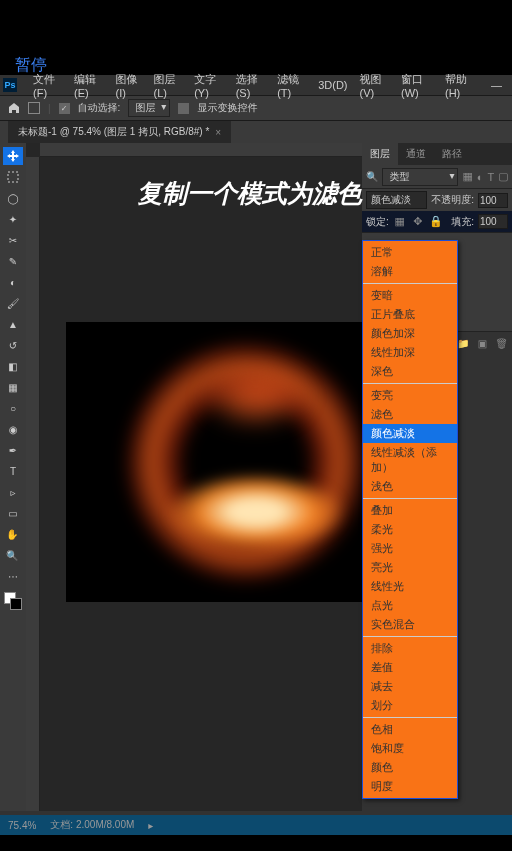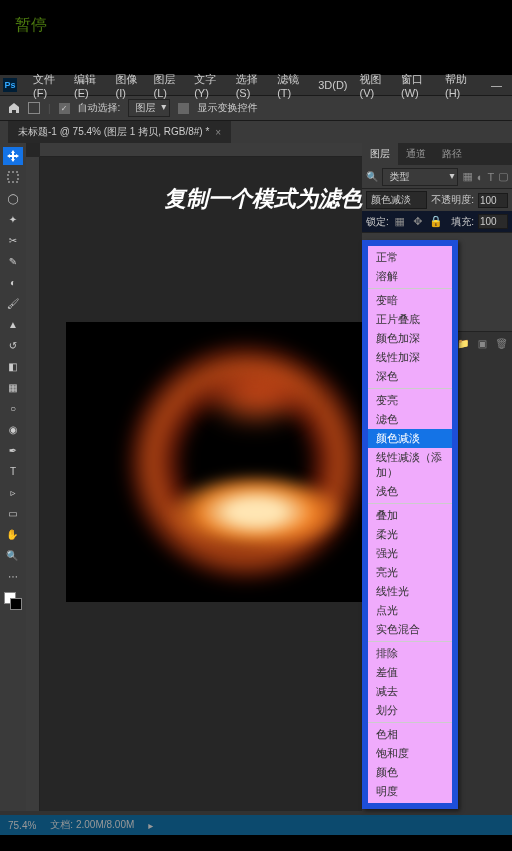--- a/index.html
+++ b/index.html
@@ -1,17 +1,17 @@
 <!DOCTYPE html>
 <html><head>
 <meta charset="utf-8">
 <style>
 *{margin:0;padding:0;box-sizing:border-box;font-family:"Microsoft YaHei",Arial,sans-serif;}
 body{background:#000;width:512px;height:851px;overflow:hidden;position:relative;}
-.pause-label{color:#4d7c0f;font-size:16px;padding:15px;}
+.pause-label{color:#3b82f6;font-size:16px;padding:15px;margin-top:40px;}
 .ps-app{position:absolute;top:75px;left:0;width:512px;height:760px;background:#323232;}
 .ps-icon{width:14px;height:14px;background:#001e36;color:#31a8ff;font-size:9px;font-weight:bold;display:flex;align-items:center;justify-content:center;position:absolute;top:3px;left:3px;}
 .menubar{height:20px;background:#323232;display:flex;align-items:center;padding-left:27px;font-size:11px;color:#ccc;}
 .menubar span{padding:0 6px;cursor:pointer;}
 .menubar .min{margin-left:auto;padding:0 10px;}
 .toolbar2{height:26px;background:#3a3a3a;border-top:1px solid #1a1a1a;border-bottom:1px solid #1a1a1a;display:flex;align-items:center;padding:0 8px;font-size:10px;color:#ccc;gap:8px;}
 .house{width:12px;height:12px;display:inline-block;}
 .arrow-ico{width:12px;height:12px;border:1px solid #888;display:inline-block;}
 .checkbox{width:11px;height:11px;background:#666;display:inline-flex;align-items:center;justify-content:center;font-size:8px;}
 .dropdown-btn{background:#3a3a3a;border:1px solid #222;padding:1px 14px 1px 6px;font-size:10px;color:#ccc;position:relative;}
@@ -24,21 +24,21 @@
 .toolbox{width:26px;background:#3a3a3a;display:flex;flex-direction:column;align-items:center;padding-top:4px;gap:3px;}
 .tool{width:20px;height:18px;display:flex;align-items:center;justify-content:center;color:#ccc;font-size:10px;cursor:pointer;}
 .tool.active{background:#1473e6;}
 .swatch{margin-top:4px;width:18px;height:18px;position:relative;}
 .swatch .fg{position:absolute;width:12px;height:12px;background:#fff;border:1px solid #888;top:0;left:0;}
 .swatch .bg{position:absolute;width:12px;height:12px;background:#000;border:1px solid #888;bottom:0;right:0;}
 .canvas-area{flex:1;background:#262626;position:relative;}
 .rulers-h{position:absolute;top:0;left:14px;right:0;height:14px;background:#3c3c3c;border-bottom:1px solid #222;}
 .rulers-v{position:absolute;top:14px;left:0;width:14px;bottom:0;background:#3c3c3c;border-right:1px solid #222;}
 .canvas-inner{position:absolute;top:14px;left:14px;right:0;bottom:0;background:#262626;}
-.canvas-text{position:absolute;top:27px;right:0;color:#fff;font-size:22px;font-weight:bold;font-style:italic;}
+.canvas-text{position:absolute;top:20px;right:0;color:#fff;font-size:25px;font-weight:bold;font-style:italic;}
 .image-holder{position:absolute;top:165px;left:26px;width:320px;height:280px;background:#000;}
 .blackhole{width:100%;height:100%;position:relative;overflow:hidden;}
 .bh-glow{position:absolute;top:20px;left:60px;width:240px;height:240px;border-radius:50%;
  background:radial-gradient(circle,transparent 35%,rgba(200,40,10,0.4) 42%,rgba(255,100,30,0.7) 55%,rgba(120,10,0,0.3) 70%,transparent 85%);
  filter:blur(8px);}
 .bh-bright{position:absolute;bottom:50px;left:100px;width:180px;height:80px;border-radius:50%;
  background:radial-gradient(ellipse,rgba(255,230,180,1) 20%,rgba(255,140,40,0.9) 45%,transparent 70%);
  filter:blur(6px);}
 .bh-bright2{position:absolute;top:40px;left:130px;width:120px;height:70px;border-radius:50%;
  background:radial-gradient(ellipse,rgba(240,90,30,0.7) 20%,transparent 65%);
@@ -52,21 +52,21 @@
 .mini-ico{width:14px;height:14px;color:#888;font-size:11px;display:flex;align-items:center;justify-content:center;}
 .blend-row{height:22px;display:flex;align-items:center;padding:0 4px;gap:4px;background:#3a3a3a;font-size:10px;color:#ccc;}
 .blend-sel{flex:1;background:#2a2a2a;border:1px solid #1a1a1a;padding:1px 4px;font-size:10px;color:#ccc;}
 .lock-row{height:22px;display:flex;align-items:center;padding:0 4px;gap:4px;background:#0f172a;font-size:10px;color:#ccc;border-bottom:1px solid #222;}
 .num-input{width:30px;background:#2a2a2a;border:1px solid #1a1a1a;color:#ccc;font-size:10px;padding:1px;}
 .layer-list{background:#3a3a3a;padding:4px 0;}
 .layer-item{height:30px;display:flex;align-items:center;padding:0 4px;gap:4px;font-size:10px;color:#ccc;}
 .eye{width:12px;}
 .thumb{width:26px;height:22px;background:#000;border:1px solid #666;}
 .layer-bottom{height:24px;border-top:1px solid #222;display:flex;align-items:center;justify-content:flex-end;padding:0 4px;gap:8px;color:#888;font-size:10px;}
-.blend-dropdown{position:absolute;top:165px;left:362px;width:96px;background:#f0abfc;border:6px solid #1d4ed8;z-index:100;font-size:11px;color:#333;box-shadow:2px 2px 4px rgba(0,0,0,.5);}
+.blend-dropdown{position:absolute;top:165px;left:362px;width:96px;background:#f97316;border:1px solid #1d4ed8;z-index:100;font-size:11px;color:#333;box-shadow:2px 2px 4px rgba(0,0,0,.5);}
 .blend-group{border-bottom:1px solid #ccc;padding:2px 0;}
 .blend-group:last-child{border-bottom:none;}
 .blend-item{padding:2px 8px;cursor:pointer;}
 .blend-item.highlight{background:#1473e6;color:#fff;}
 .statusbar{position:absolute;bottom:0;left:0;right:0;height:20px;background:#0c4a6e;display:flex;align-items:center;padding:0 8px;font-size:10px;color:#999;gap:14px;}
 </style>
 </head>
 <body>
 
 <div class="pause-label">暂停</div>

